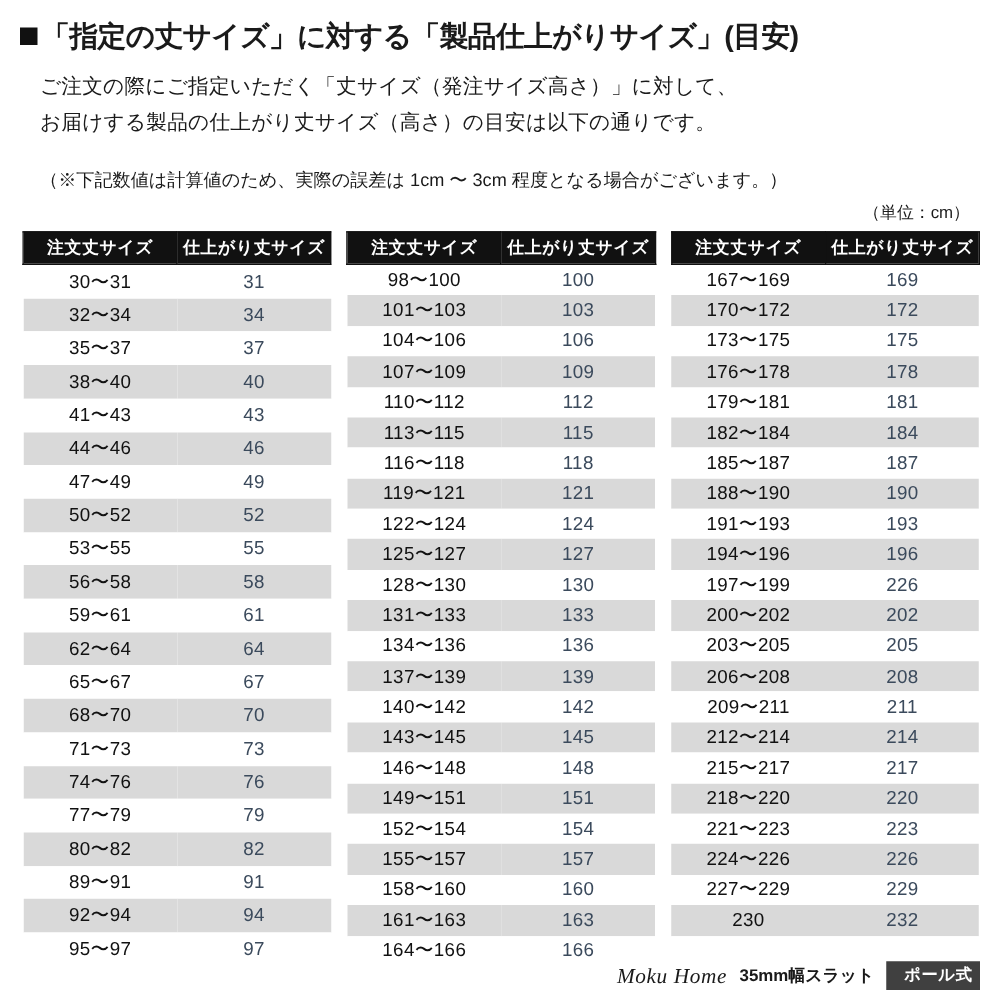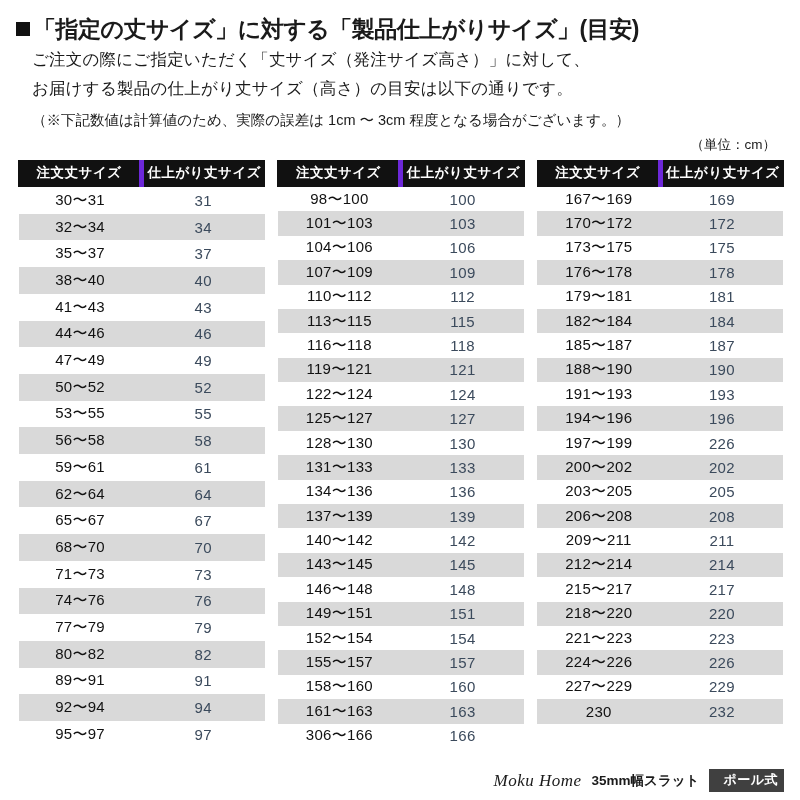--- a/index.html
+++ b/index.html
@@ -23,20 +23,21 @@
   }
 
   
   .heading {
     display: flex;
     align-items: baseline;
     font-size: 23px;
     font-weight: bold;
     letter-spacing: -0.5px;
     white-space: nowrap;
+    margin-bottom: 10px;
   }
   .heading .sq {
     display: inline-block;
     width: 14px;
     height: 14px;
     background: #111;
     margin-right: 3px;
     position: relative;
     top: -1px;
   }
@@ -46,21 +47,21 @@
     font-size: 16.5px;
     line-height: 1.75;
     letter-spacing: 0.2px;
     padding-left: 16px;
     white-space: nowrap;
   }
   .note {
     font-size: 14.5px;
     line-height: 1.6;
     padding-left: 16px;
-    margin-top: 6px;
+    margin-top: 21px;
     white-space: nowrap;
   }
   .unit {
     font-size: 13.5px;
     text-align: right;
     margin-top: 4px;
     padding-right: 8px;
   }
 
   
@@ -79,21 +80,21 @@
   table.sz th {
     background: #111111;
     color: #ffffff;
     font-size: 13.5px;
     font-weight: bold;
     height: 23px;
     letter-spacing: 0.5px;
     border: 1px solid #111;
   }
   table.sz th.sep {
-    border-left: 5px solid #6d28d9;
+    border-left: 1px solid #6d28d9;
   }
   table.sz td {
     height: 22.4px;
     text-align: center;
     border: none;
     font-size: 15px;
     letter-spacing: 0.3px;
   }
   table.sz td.col1 {
     width: 140px;
@@ -339,21 +340,21 @@
           </tr>
           <tr class="odd">
             <td class="col1">158〜160</td>
             <td class="col2">160</td>
           </tr>
           <tr class="even">
             <td class="col1">161〜163</td>
             <td class="col2">163</td>
           </tr>
           <tr class="odd">
-            <td class="col1">306〜166</td>
+            <td class="col1">164〜166</td>
             <td class="col2">166</td>
           </tr>
         </tbody>
     </table>
 
     <table class="sz">
       <thead>
         <tr>
           <th>注文丈サイズ</th>
           <th class="sep">仕上がり丈サイズ</th>

